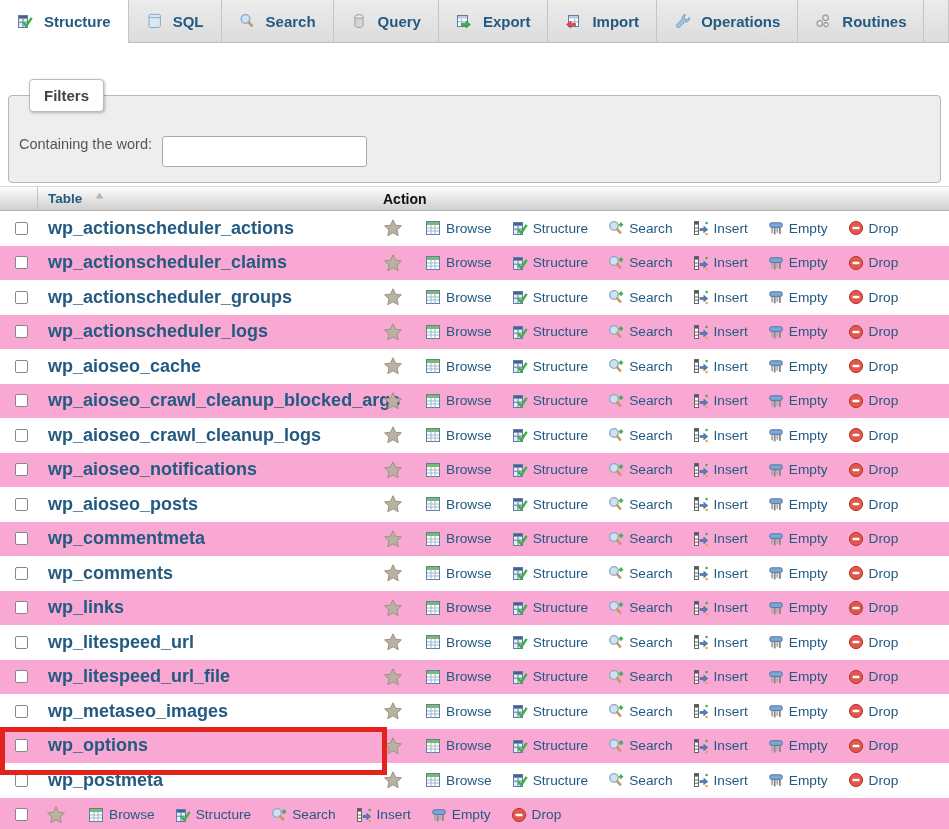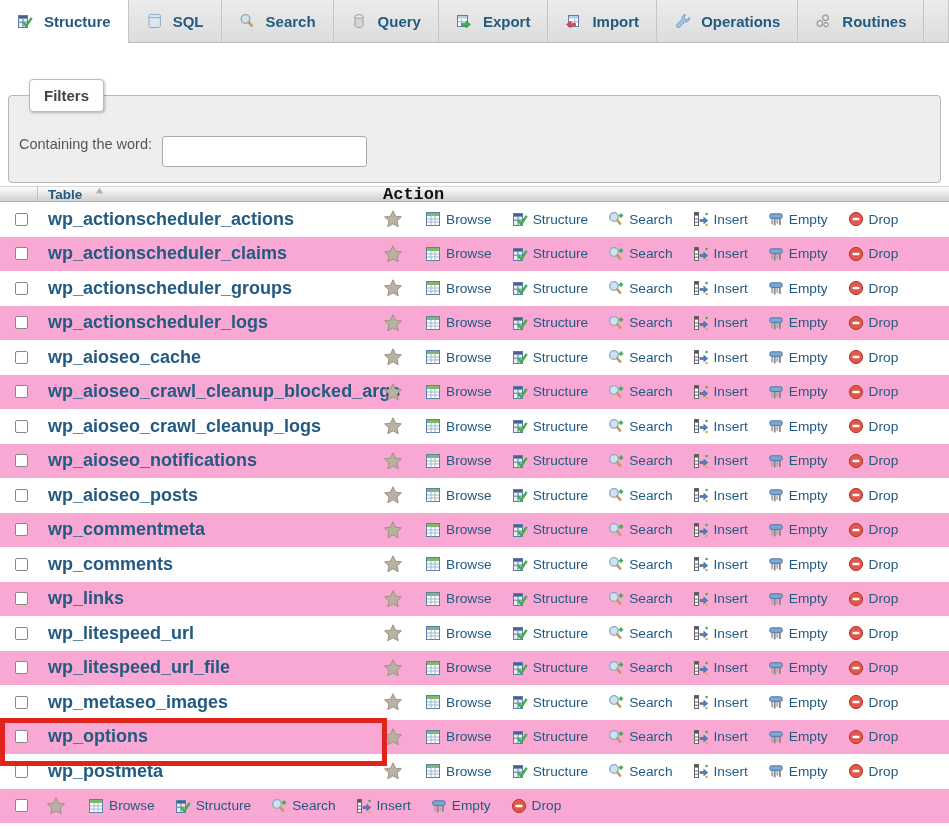--- a/index.html
+++ b/index.html
@@ -27,29 +27,29 @@
     border:1px solid #bbb; border-radius:4px; padding:7px 14px;
     font-size:15px; font-weight:bold; color:#444;
     box-shadow:1px 1px 3px rgba(0,0,0,.25); }
   .filters-row { display:flex; padding:40px 0 0 10px; }
   .filters-label { font-size:14.5px; color:#555; }
   .filters-input { margin-left:10px; width:205px; height:31px;
     border:1px solid #aaa; border-radius:3px; background:#fff; font-size:14px; padding:0 8px; }
 
   
   .tbl { margin-top:3px; width:949px; }
-  .thead { display:flex; align-items:center; height:16px;
+  .thead { display:flex; align-items:center; height:25px;
     background:linear-gradient(#fdfdfd,#cfcfcf);
     border-top:1px solid #d8d8d8; border-bottom:1px solid #b3b3b3; }
   .col-check { width:38px; flex:0 0 38px; display:flex; align-items:center; padding-left:15px; }
   .thead .col-check { height:100%; border-right:1px solid #c2c2c2; }
   .col-name { width:337px; flex:0 0 337px; padding-left:10px; display:flex; align-items:center; gap:13px; }
   .col-actions { flex:1; display:flex; align-items:center; padding-left:8px; }
   .th-link { font-size:13.5px; font-weight:bold; color:#235a81; text-decoration:none; cursor:pointer; }
-  .th-action { font-size:17px; font-weight:bold; color:#111;font-family:Liberation Mono, monospace; }
+  .th-action { font-size:14px; font-weight:bold; color:#111; }
   .sort-icon svg { width:9px; height:9px; }
 
   .row { display:flex; align-items:center; height:34.5px; position:relative; background:#fff; }
   .row.even { background:#f9a8d4; }
   .row.highlighted::after { content:""; position:absolute; left:0; top:-2px;
     width:377px; height:38.5px; border:5px solid #e2231c; pointer-events:none; z-index:3; }
   .tname { font-size:18px; font-weight:bold; color:#235a81; text-decoration:none; cursor:pointer; }
   .star-btn { margin-right:22px; width:20px; height:20px; cursor:pointer; display:inline-flex; }
   .star-btn svg { width:20px; height:20px; }
   .action-link { display:inline-flex; align-items:center; gap:5px; margin-right:20px;

